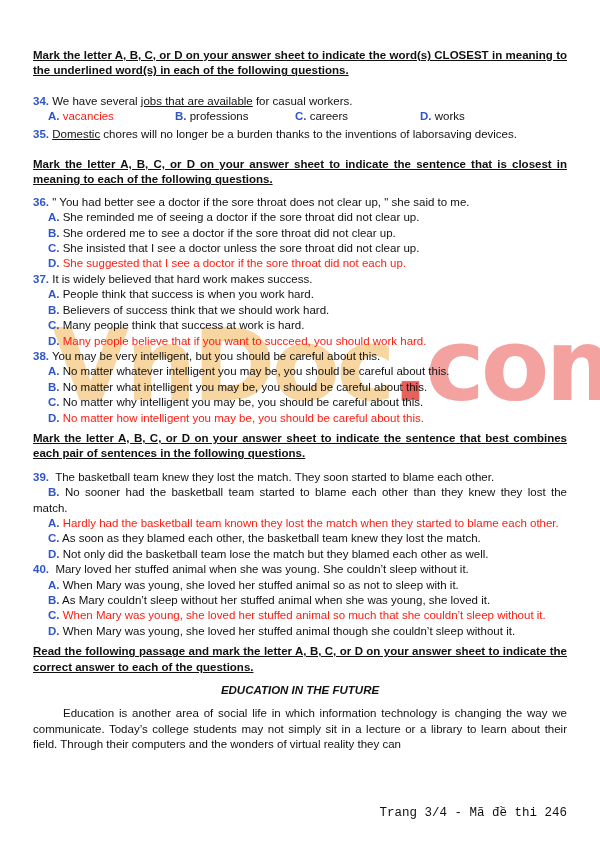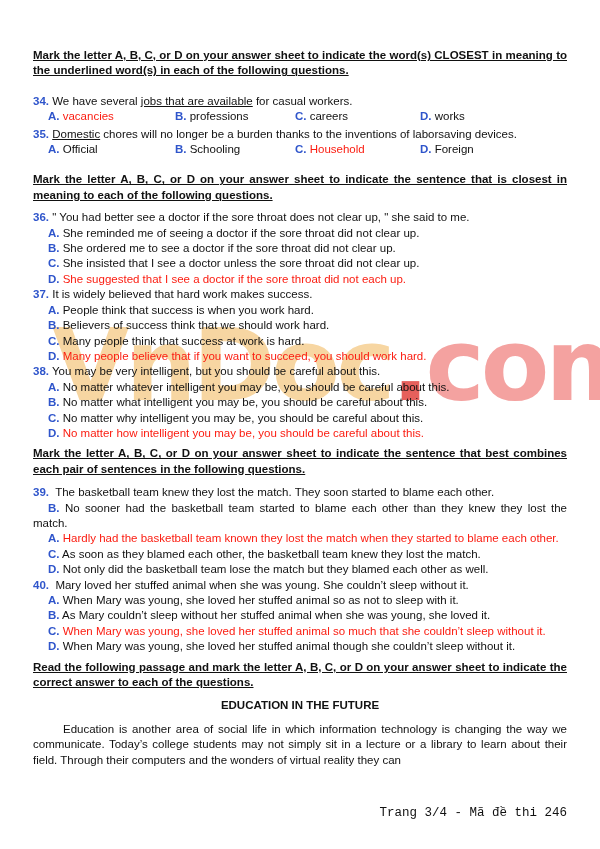--- a/index.html
+++ b/index.html
@@ -33,21 +33,21 @@
   .b { color:#2f55cb; font-weight:bold; }
   .r { color:#fb1c10; }
   .u { text-decoration:underline;text-align:center; }
   .opt { text-indent:15px; }
   .jst { text-align:justify; }
   .optrow { display:flex; padding-left:15px; }
   .optrow .c1 { width:127px; }
   .optrow .c2 { width:120px; }
   .optrow .c3 { width:125px; }
   .optrow .c4 { flex:1; }
-  .title { font-weight:bold; text-align:center; margin:0 0 8px 0; }
+  .title { font-weight:bold; text-align:center; margin:0 0 8px 0;font-style:italic; }
   .para { text-align:justify; text-indent:30px; }
   .footer {
     position:absolute; top:806px; right:33px; z-index:1;
     font-family:Liberation Mono, monospace;
     font-size:12.5px; color:#111;
   }
 </style>
 </head>
 <body>
 
@@ -62,26 +62,20 @@
     <div class="optrow">
       <div class="c1"><span class="b">A.</span> <span class="r">vacancies</span></div>
       <div class="c2"><span class="b">B.</span> <span>professions</span></div>
       <div class="c3"><span class="b">C.</span> <span>careers</span></div>
       <div class="c4"><span class="b">D.</span> <span>works</span></div>
     </div>
   </div>
 
   <div class="mt2">
     <p><span class="b">35.</span> <span class="u">Domestic</span><span> chores will no longer be a burden thanks to the inventions of laborsaving devices.</span></p>
-    <div class="optrow">
-      <div class="c1"><span class="b">A.</span> <span>Official</span></div>
-      <div class="c2"><span class="b">B.</span> <span>Schooling</span></div>
-      <div class="c3"><span class="b">C.</span> <span class="r">Household</span></div>
-      <div class="c4"><span class="b">D.</span> <span>Foreign</span></div>
-    </div>
   </div>
 
   <p class="instr mt15 mb7">Mark the letter A, B, C, or D on your answer sheet to indicate the sentence that is closest in meaning to each of the following questions.</p>
 
   <div>
     <p><span class="b">36.</span> <span>" You had better see a doctor if the sore throat does not clear up, " she said to me.</span></p>
     <p class="opt"><span class="b">A.</span> <span>She reminded me of seeing a doctor if the sore throat did not clear up.</span></p>
     <p class="opt"><span class="b">B.</span> <span>She ordered me to see a doctor if the sore throat did not clear up.</span></p>
     <p class="opt"><span class="b">C.</span> <span>She insisted that I see a doctor unless the sore throat did not clear up.</span></p>
     <p class="opt"><span class="b">D.</span> <span class="r">She suggested that I see a doctor if the sore throat did not each up.</span></p>

